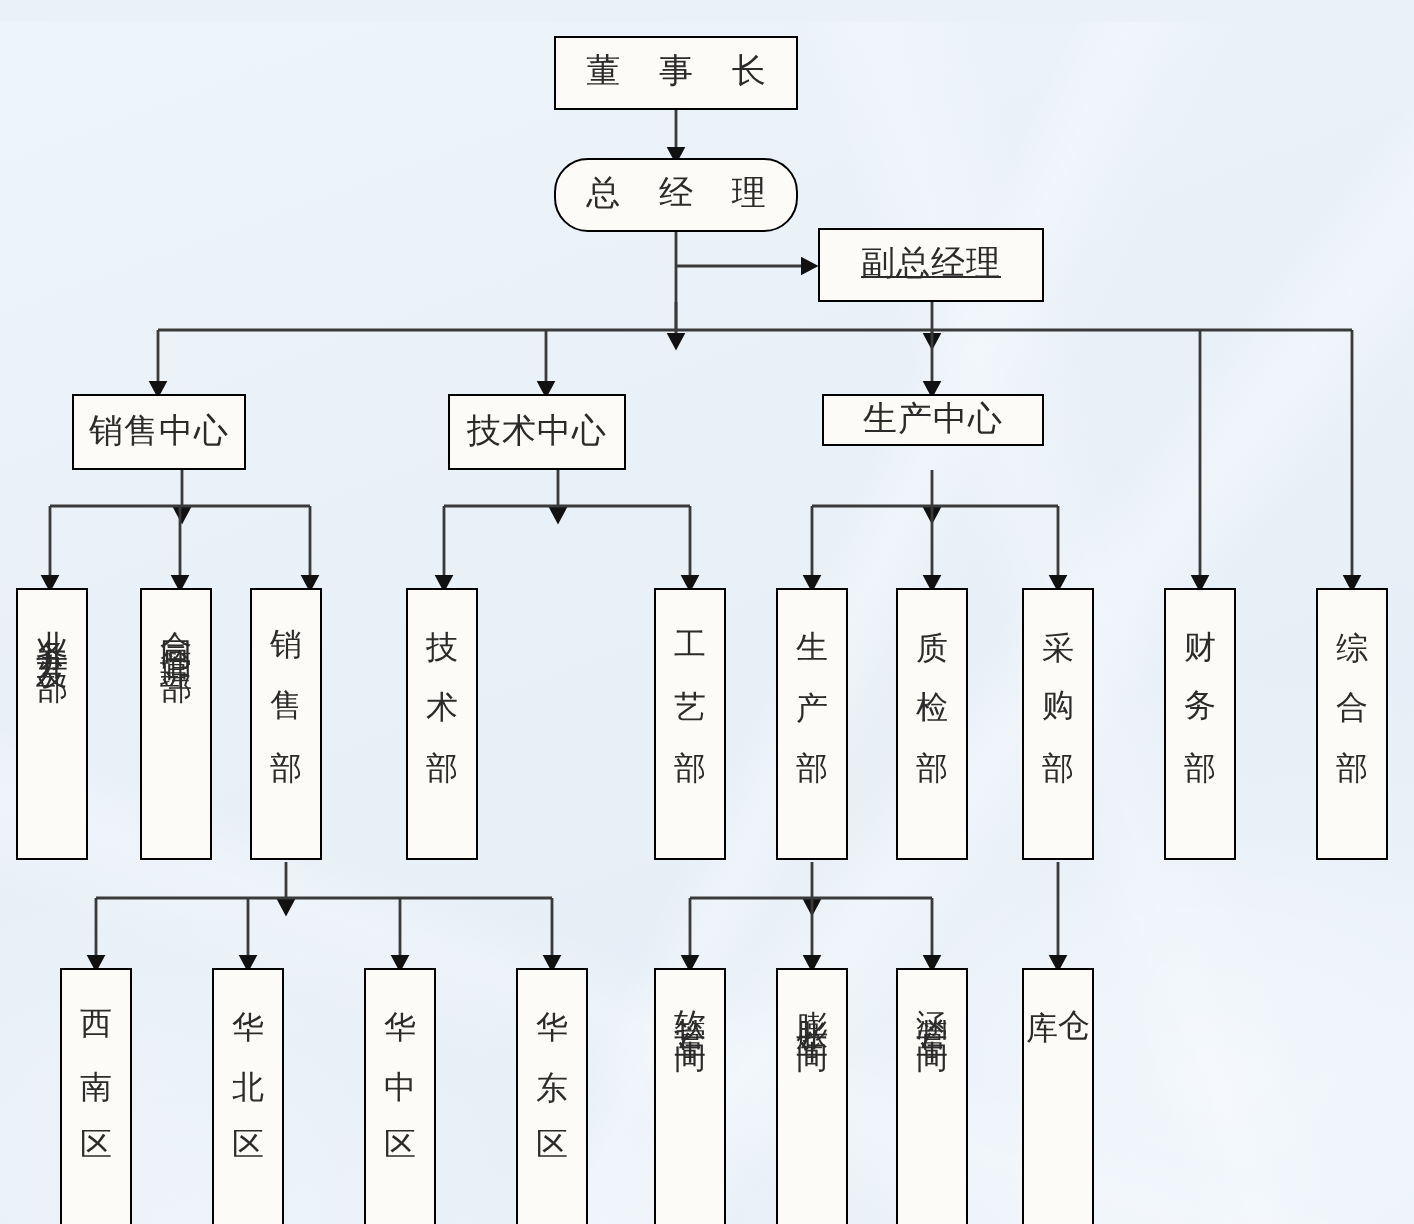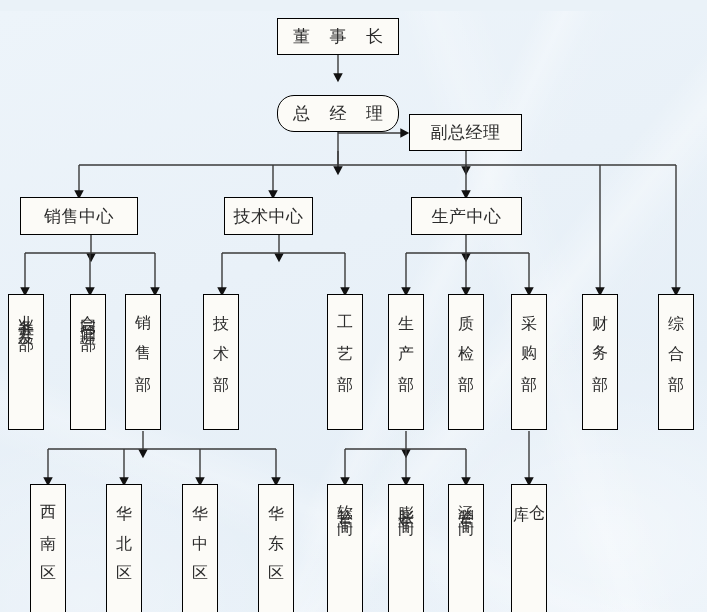--- a/index.html
+++ b/index.html
@@ -131,29 +131,29 @@
       <line x1="345" y1="438" x2="345" y2="468" marker-end="url(#ah)"></line>
       <line x1="406" y1="438" x2="406" y2="468" marker-end="url(#ah)"></line>
       <line x1="466" y1="438" x2="466" y2="468" marker-end="url(#ah)"></line>
 
       <line x1="529" y1="420" x2="529" y2="468" marker-end="url(#ah)"></line>
     </g>
   </svg>
 
   <div class="node h spaced" style="left:277px; top:7px; width:122px; height:37px;">董 事 长</div>
 
-  <div class="node h spaced" style="left:277px; top:84px; width:122px; height:37px;border-radius:17px;">总 经 理</div>
+  <div class="node h spaced" style="left:277px; top:68px; width:122px; height:37px;border-radius:17px;">总 经 理</div>
 
-  <div class="node h" style="left:409px; top:103px; width:113px; height:37px;">副总经理</div>
+  <div class="node h" style="left:409px; top:103px; width:113px; height:37px;text-decoration:underline;">副总经理</div>
 
-  <div class="node h" style="left:20px; top:186px; width:118px; height:38px;text-align:center;">销售中心</div>
+  <div class="node h" style="left:36px; top:186px; width:87px; height:38px;text-align:center;">销售中心</div>
 
   <div class="node h" style="left:224px; top:186px; width:89px; height:38px;">技术中心</div>
 
-  <div class="node h" style="left:411px; top:186px; width:111px; height:38px;">生产中心</div>
+  <div class="node h" style="left:411px; top:186px; width:111px; height:26px;">生产中心</div>
 
   <div class="node v tight" style="left:8px; top:283px; width:36px; height:136px;">业务开发部</div>
 
   <div class="node v tight" style="left:70px; top:283px; width:36px; height:136px;">合同管理部</div>
 
   <div class="node v loose" style="left:125px; top:283px; width:36px; height:136px;">销售部</div>
 
   <div class="node v loose" style="left:203px; top:283px; width:36px; height:136px;">技术部</div>
 
   <div class="node v loose" style="left:327px; top:283px; width:36px; height:136px;">工艺部</div>

